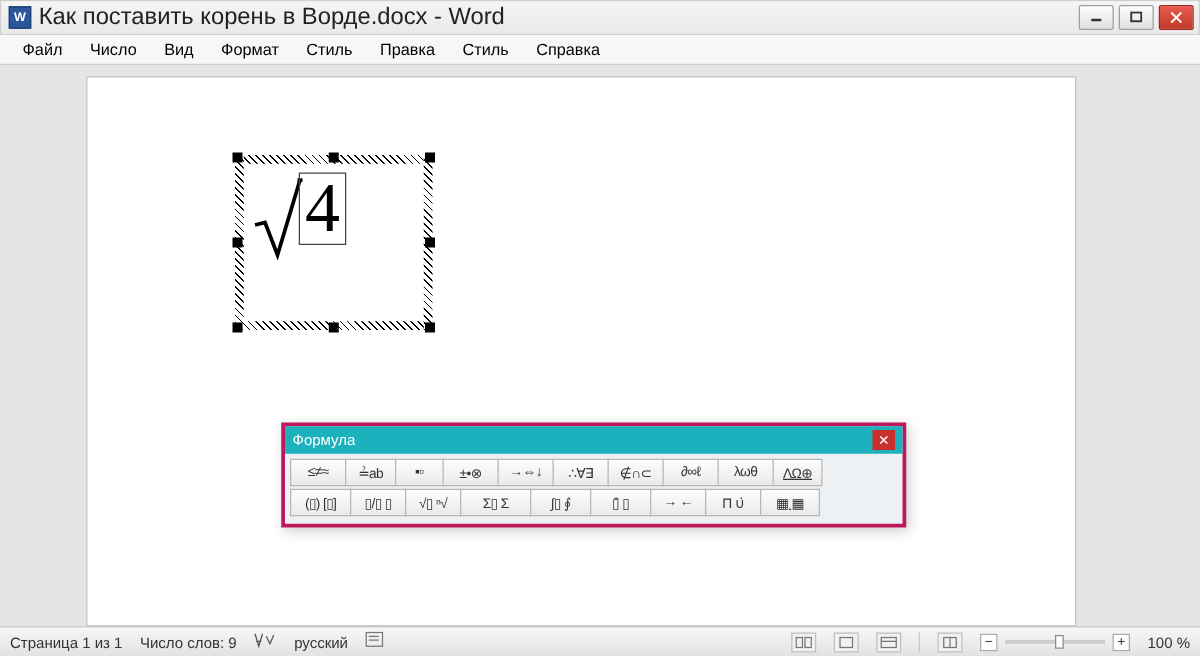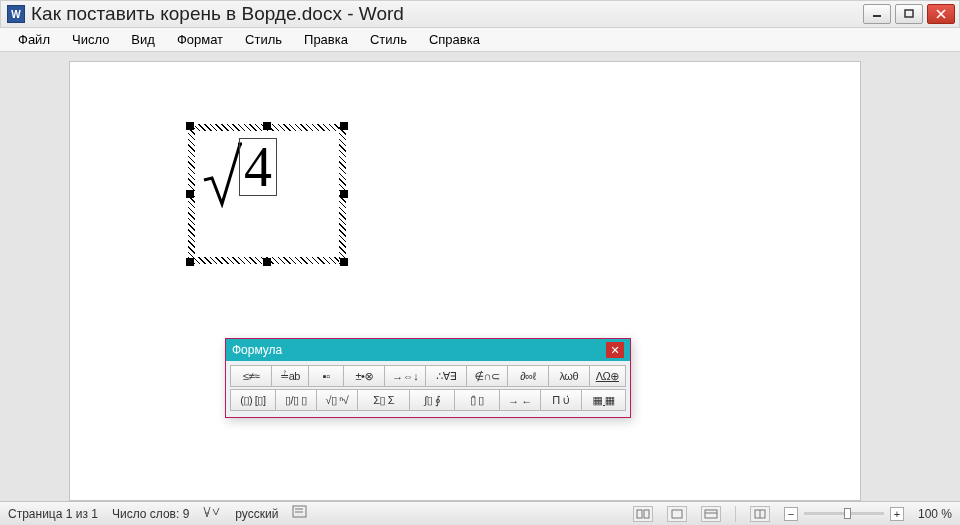--- a/index.html
+++ b/index.html
@@ -25,21 +25,21 @@
 .hatch.h-left { left: 0; top: 0; bottom: 0; width: 7px; }
 .hatch.h-right { right: 0; top: 0; bottom: 0; width: 7px; }
 .handle { position: absolute; width: 8px; height: 8px; background: #000; }
 .handle.tl{top:-2px;left:-2px}.handle.tr{top:-2px;right:-2px}.handle.bl{bottom:-2px;left:-2px}.handle.br{bottom:-2px;right:-2px}
 .handle.tm{top:-2px;left:50%;margin-left:-4px}.handle.bm{bottom:-2px;left:50%;margin-left:-4px}
 .handle.lm{left:-2px;top:50%;margin-top:-4px}.handle.rm{right:-2px;top:50%;margin-top:-4px}
 .eq-inner { position: absolute; left: 14px; top: 14px; display: flex; align-items: flex-start; }
 .eq-inner svg { display: block; }
 .eq-inner .radicand { border: 1px solid #444; padding: 0 4px; font-size: 56px; line-height: 1; font-family: 'Times New Roman', serif; margin-left: -3px; }
 
-.formula-panel { position: absolute; left: 225px; top: 338px; width: 406px; border: 1px solid #be185d; background: #eef1f3; box-shadow: 2px 3px 10px rgba(0,0,0,0.2); }
+.formula-panel { position: absolute; left: 225px; top: 338px; width: 500px; border: 3px solid #be185d; background: #eef1f3; box-shadow: 2px 3px 10px rgba(0,0,0,0.2); }
 .fp-title { height: 22px; background: #1cb1bd; color: #fff; display: flex; align-items: center; padding: 0 6px; font-size: 12px; }
 .fp-title .spacer { flex: 1; }
 .fp-close { width: 18px; height: 16px; background: #c9302c; color: #fff; display: flex; align-items: center; justify-content: center; font-size: 11px; }
 .fp-rows { padding: 4px; }
 .fp-row { display: flex; gap: 0; margin-bottom: 2px; }
 .fp-btn { height: 22px; border: 1px solid #b7b7b7; background: linear-gradient(#fdfdfd,#eaeaea); display: flex; align-items: center; justify-content: center; font-size: 11px; color: #333; font-family: 'Segoe UI Symbol', Arial, sans-serif; letter-spacing: -0.5px; border-right: none; }
 .fp-btn:last-child { border-right: 1px solid #b7b7b7; text-decoration: underline; }
 
 .statusbar { position: absolute; left: 0; right: 0; bottom: 0; height: 24px; background: linear-gradient(#f7f7f7,#e2e2e2); border-top: 1px solid #c2c2c2; display: flex; align-items: center; padding: 0 8px; font-size: 12px; color: #333; gap: 14px; }
 .statusbar .flex { flex: 1; }

